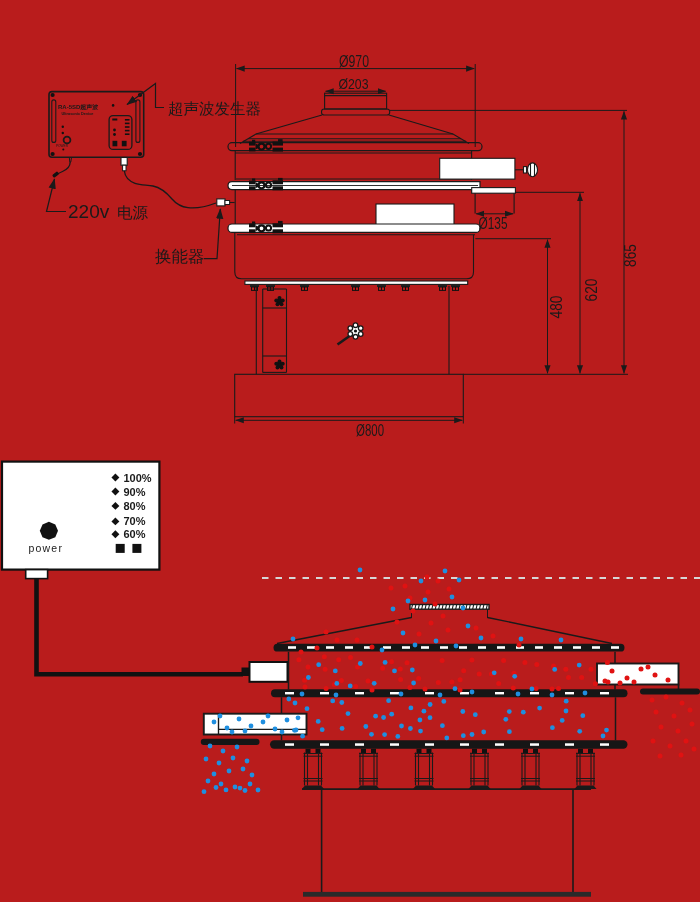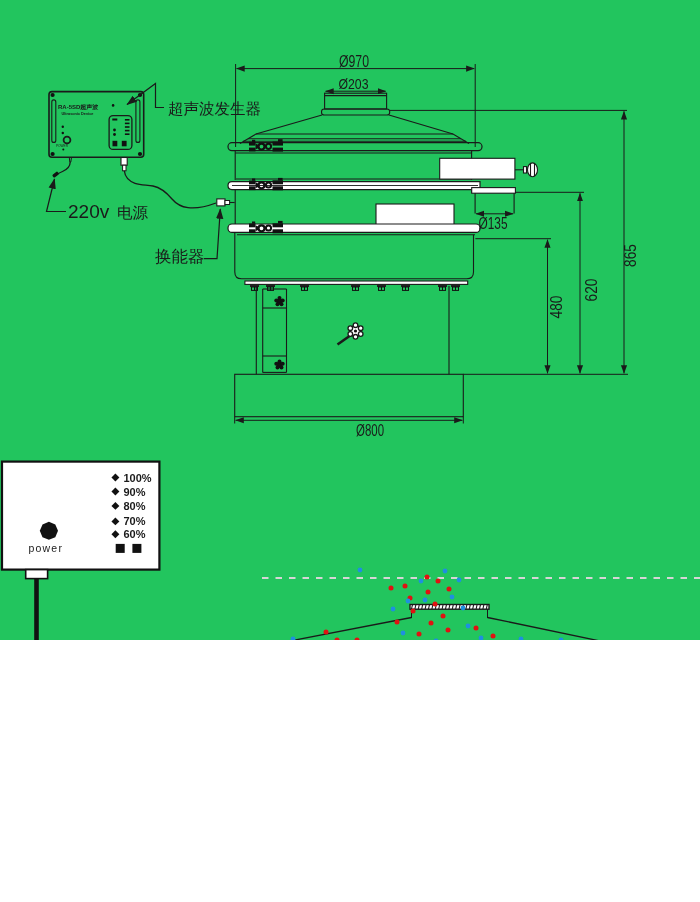--- a/index.html
+++ b/index.html
@@ -1,16 +1,16 @@
 <!DOCTYPE html>
 <html><head>
 <meta charset="utf-8">
 <style>
 html,body{margin:0;padding:0;background:#fff;}
-#wrap{position:relative;width:700px;height:640px;background:#22c55e;overflow:hidden;}
+#wrap{position:relative;width:700px;height:902px;background:#b91c1c;overflow:hidden;}
 svg{position:absolute;top:0;left:0;}
 text{font-family:"Liberation Sans",sans-serif;fill:#1a1a1a;}
 </style>
 </head>
 <body>
 <div id="wrap">
 <svg width="700" height="902" viewBox="0 0 700 902" fill="none" stroke-linecap="butt">
 <defs>
 <g id="clamp" stroke="none" fill="#111">
   <rect x="249" y="-4.8" width="6.5" height="3.8"></rect>

